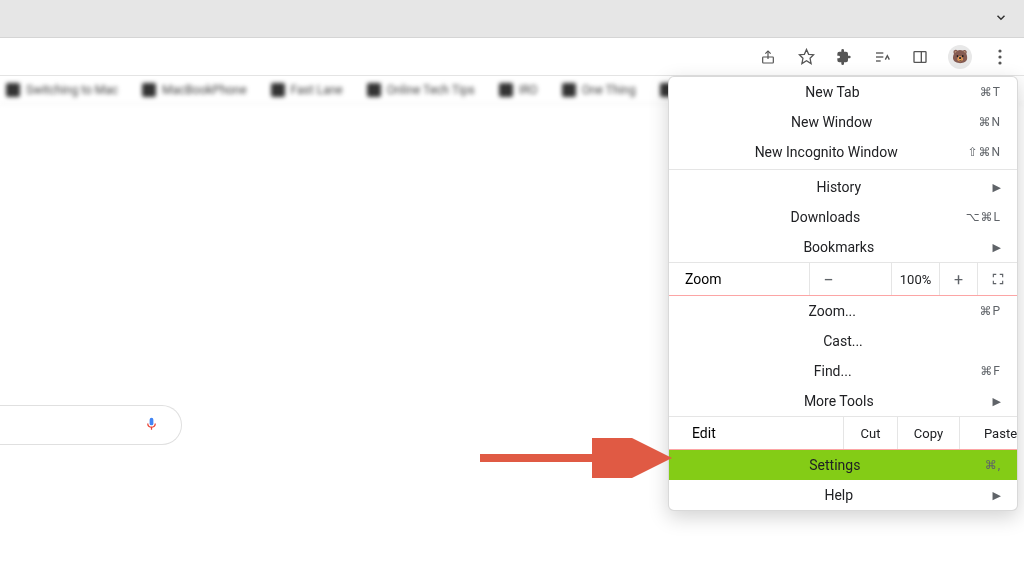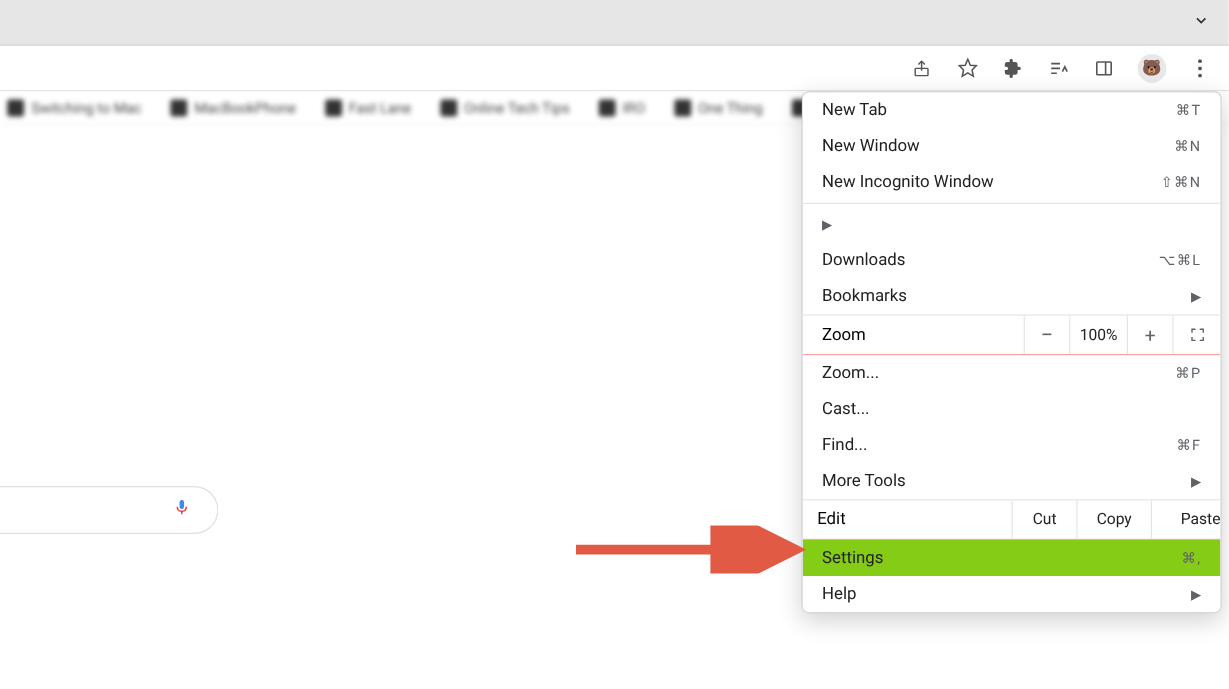--- a/index.html
+++ b/index.html
@@ -114,21 +114,21 @@
     }
     .menu-row {
       display: flex;
       align-items: center;
       height: 30px;
       padding: 0 16px;
       color: #202124;
       cursor: pointer;
     }
     .menu-row.highlight { background: #84cc16; }
-    .menu-label { flex: 1; }
+    .menu-label { flex: 1; text-align: center; }
     .menu-short {
       color: #5f6368;
       font-size: 12px;
       letter-spacing: 1px;
     }
     .menu-arrow { color: #5f6368; font-size: 11px; }
     .menu-sep {
       height: 1px;
       background: #e5e5e5;
       margin: 2px 0;
@@ -147,26 +147,26 @@
     .zoom-btn {
       border-left: 1px solid #e5e5e5;
       height: 100%;
       display: flex;
       align-items: center;
       justify-content: center;
       cursor: pointer;
       color: #5f6368;
     }
     .zoom-minus { width: 38px; font-size: 18px; }
-    .zoom-val { width: 48px; color: #202124; font-size: 13px; cursor: default; }
+    .zoom-val { width: 48px; color: #202124; font-size: 13px; cursor: default; margin-left: 44px; }
     .zoom-plus { width: 38px; font-size: 16px; }
     .zoom-full { width: 40px; }
     .edit-label {
       flex: 1;
-      padding-left: 12px;
+      padding-left: 23px;
     }
     .edit-btn {
       border-left: 1px solid #e5e5e5;
       height: 100%;
       display: flex;
       align-items: center;
       justify-content: center;
       cursor: pointer;
       font-size: 13px;
       color: #202124;
@@ -282,20 +282,21 @@
   <div class="menu-row">
     <span class="menu-label">New Window</span>
     <span class="menu-short">⌘N</span>
   </div>
   <div class="menu-row">
     <span class="menu-label">New Incognito Window</span>
     <span class="menu-short">⇧⌘N</span>
   </div>
   <div class="menu-sep"></div>
   <div class="menu-row">
+    <span class="menu-label">History</span>
     <span class="menu-arrow">▶</span>
   </div>
   <div class="menu-row">
     <span class="menu-label">Downloads</span>
     <span class="menu-short">⌥⌘L</span>
   </div>
   <div class="menu-row">
     <span class="menu-label">Bookmarks</span>
     <span class="menu-arrow">▶</span>
   </div>

